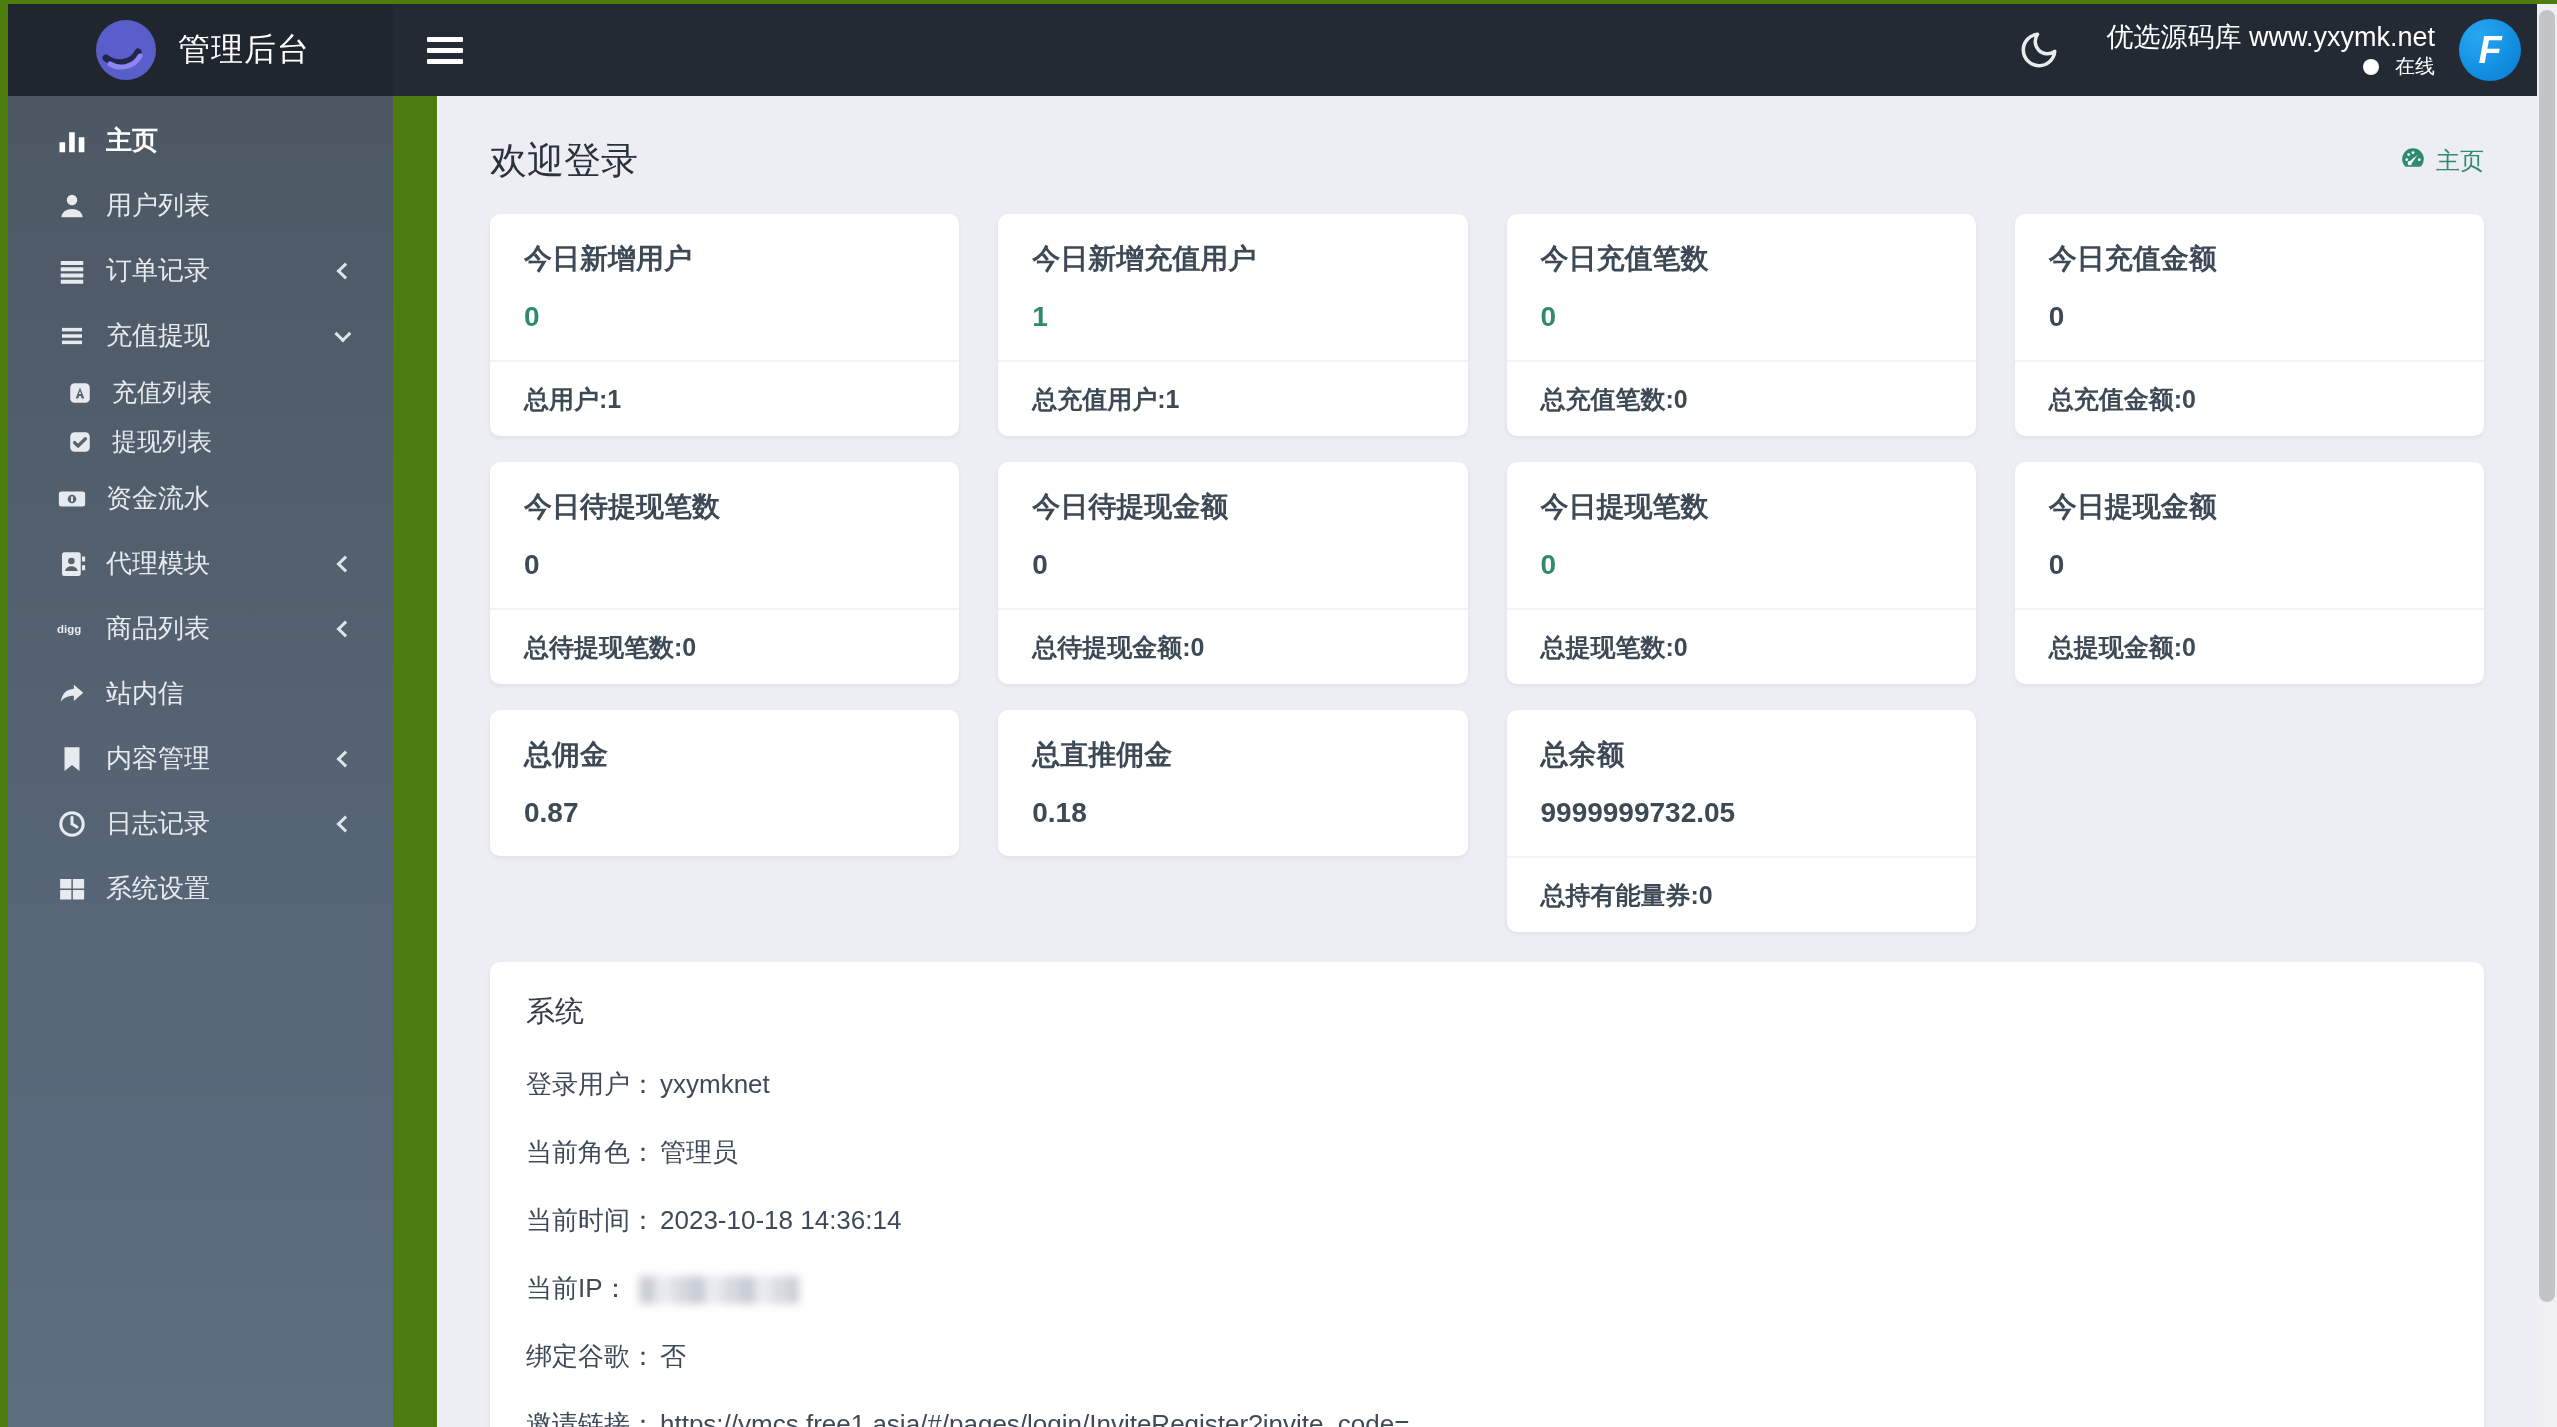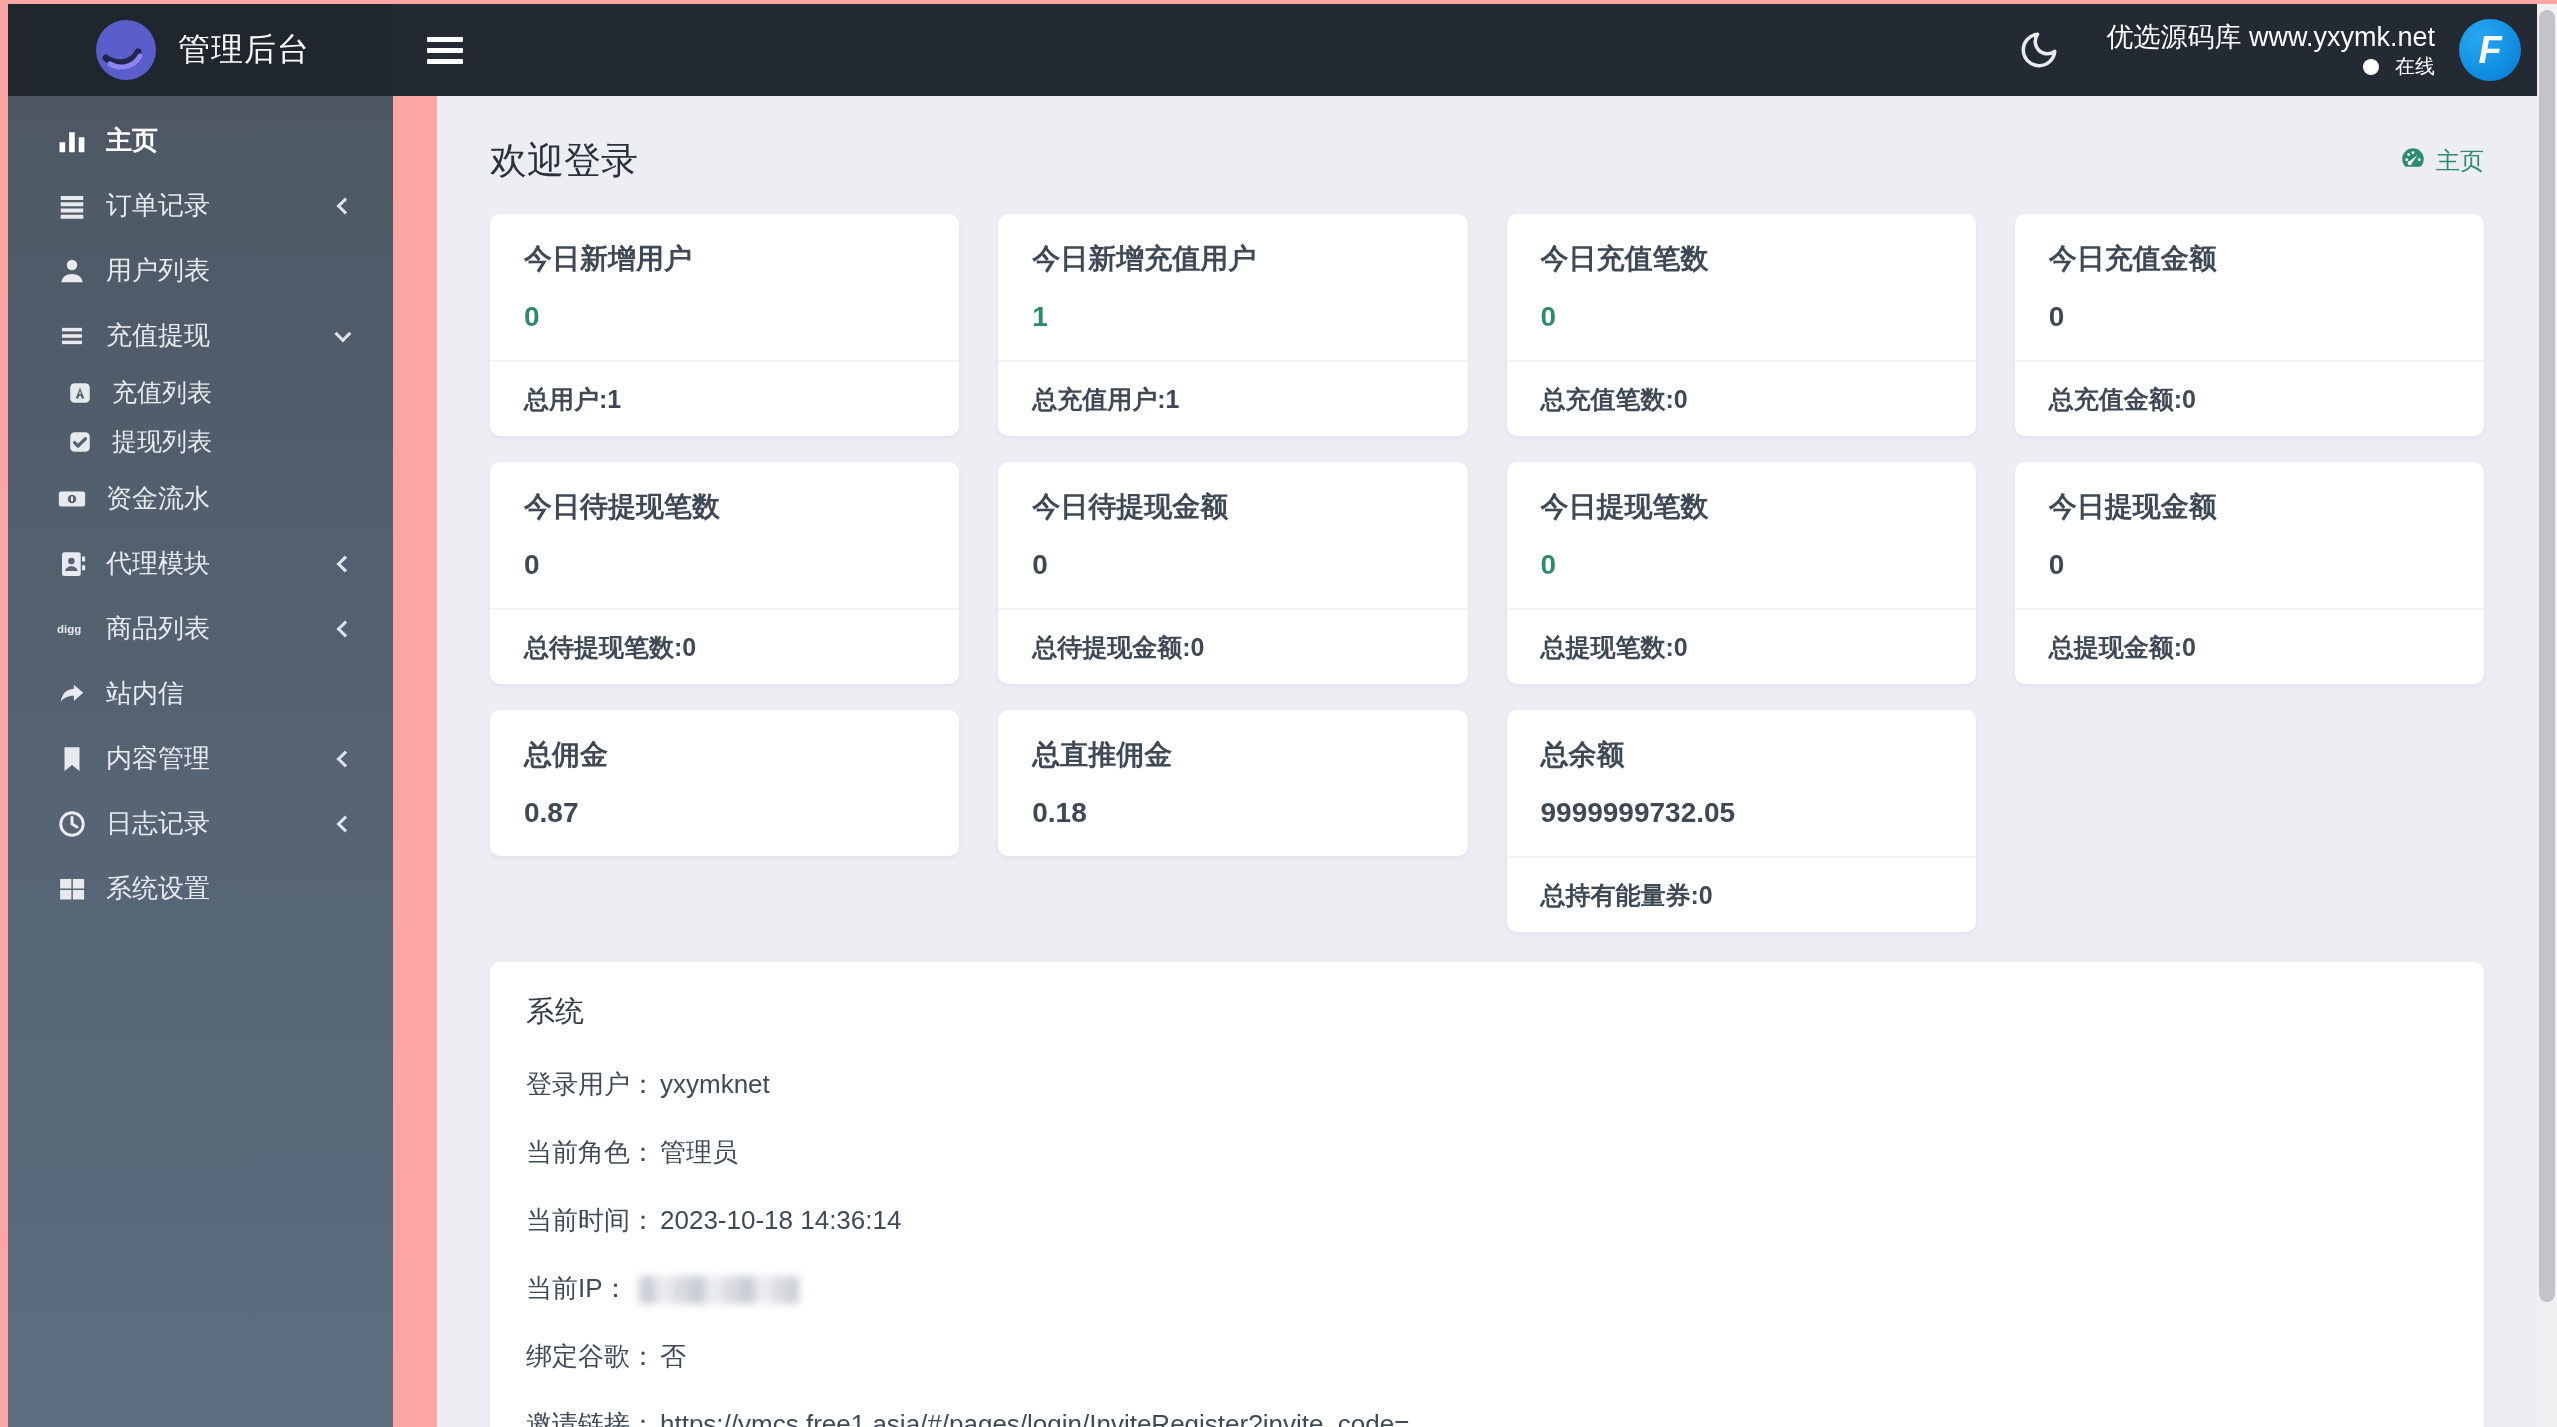--- a/index.html
+++ b/index.html
@@ -1,18 +1,18 @@
 <!DOCTYPE html>
 <html><head>
 <meta charset="utf-8">
 <style>
   * { margin:0; padding:0; box-sizing:border-box; }
   html,body { width:2557px; height:1427px; background:#ffffff; overflow:hidden;
     font-family:"Liberation Sans","DejaVu Sans",sans-serif; }
-  .stage { position:relative; width:2557px; height:1427px; background:#fca5a5; overflow:hidden; }
+  .stage { position:relative; width:2557px; height:1427px; background:#4d7c0f; overflow:hidden; }
   .app { position:absolute; left:8px; top:4px; width:2529px; height:1423px; overflow:hidden;
     display:flex; flex-direction:column; }
 
   
   .topbar { height:92px; flex:0 0 92px; background:#232a33; display:flex; }
   .brand { width:385px; flex:0 0 385px; background:#1f262e; display:flex; align-items:center; padding-left:88px; }
   .brand-logo { width:60px; height:60px; flex:0 0 60px; }
   .brand-title { color:#ffffff; font-size:32px; margin-left:22px; letter-spacing:1px; }
   .topbar-main { flex:1; display:flex; align-items:center; }
   .hamburger { margin-left:34px; width:40px; height:34px; display:flex; flex-direction:column; justify-content:center; gap:6px; cursor:pointer; }
@@ -124,37 +124,37 @@
                 <rect x="2" y="13" width="4.5" height="8"></rect>
                 <rect x="9.7" y="5" width="4.5" height="16"></rect>
                 <rect x="17.4" y="9" width="4.5" height="12"></rect>
               </svg>
             </span>
             <span class="s-label">主页</span>
           </div>
           <div class="side-item">
             <span class="s-icon">
               <svg viewBox="0 0 24 24" fill="currentColor">
+                <circle cx="12" cy="7.2" r="4.2"></circle>
+                <path d="M3.5 21c.4-4.3 4-6.6 8.5-6.6s8.1 2.3 8.5 6.6z"></path>
+              </svg>
+            </span>
+            <span class="s-label">用户列表</span>
+          </div>
+          <div class="side-item">
+            <span class="s-icon">
+              <svg viewBox="0 0 24 24" fill="currentColor">
                 <rect x="3" y="4" width="18" height="3.2"></rect>
                 <rect x="3" y="9" width="18" height="3.2"></rect>
                 <rect x="3" y="14" width="18" height="3.2"></rect>
                 <rect x="3" y="19" width="18" height="3.2"></rect>
               </svg>
             </span>
             <span class="s-label">订单记录</span>
             <span class="chev left"></span>
-          </div>
-          <div class="side-item">
-            <span class="s-icon">
-              <svg viewBox="0 0 24 24" fill="currentColor">
-                <circle cx="12" cy="7.2" r="4.2"></circle>
-                <path d="M3.5 21c.4-4.3 4-6.6 8.5-6.6s8.1 2.3 8.5 6.6z"></path>
-              </svg>
-            </span>
-            <span class="s-label">用户列表</span>
           </div>
           <div class="side-item">
             <span class="s-icon">
               <svg viewBox="0 0 24 24" fill="currentColor">
                 <rect x="4" y="5.5" width="16" height="2.8"></rect>
                 <rect x="4" y="10.6" width="16" height="2.8"></rect>
                 <rect x="4" y="15.7" width="16" height="2.8"></rect>
               </svg>
             </span>
             <span class="s-label">充值提现</span>

